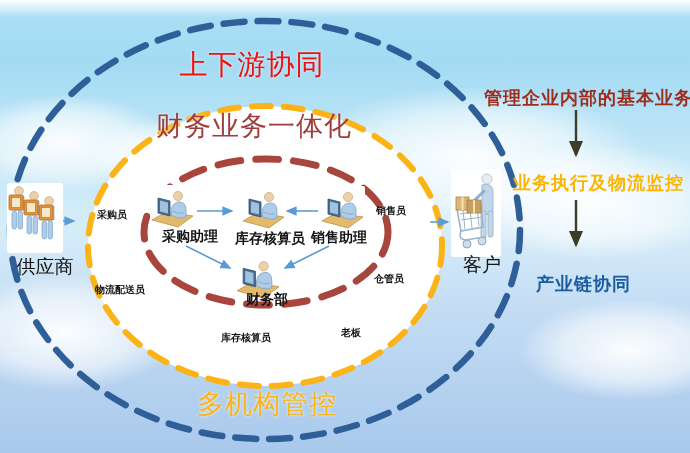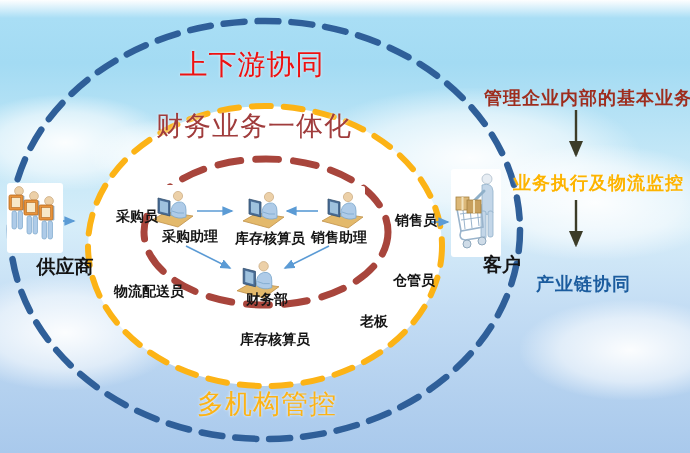--- a/index.html
+++ b/index.html
@@ -8,22 +8,22 @@
     background:linear-gradient(180deg,#fdfeff 0%,#a9def5 4%,#a3dbf3 14%,#c3e7f7 34%,#d6edf9 50%,#c4ddf4 68%,#b4d1ef 86%,#a9c9ec 100%);}
   .cloud{position:absolute;pointer-events:none;
     background:radial-gradient(ellipse at center,rgba(255,255,255,.95) 0%,rgba(255,255,255,.55) 45%,rgba(255,255,255,0) 72%);}
   svg{position:absolute;left:0;top:0;}
   .lbl{position:absolute;white-space:nowrap;color:#141414;}
   .title{font-weight:normal;letter-spacing:1px;}
   .t-outer{font-size:28px;color:#ee1111;text-shadow:0 0 3px rgba(255,255,255,.8);}
   .t-middle{font-size:27px;color:#a03c3c;text-shadow:0 0 3px rgba(255,255,255,.8);}
   .t-bottom{font-size:27px;color:#fcb316;text-shadow:0 0 3px rgba(255,255,255,.9);}
   .role{font-size:14px;font-weight:600;}
-  .role-sm{font-size:14px;font-weight:600;margin-left:19px;}
-  .actor{font-size:19px;font-weight:bold;margin-left:20px;}
+  .role-sm{font-size:10px;font-weight:600;}
+  .actor{font-size:19px;font-weight:normal;}
   .rp{font-weight:bold;font-size:18px;letter-spacing:1px;}
   .rp1{color:#9e2d1e;}
   .rp2{color:#fdb400;text-shadow:0 0 2px rgba(255,255,255,.7);}
   .rp3{color:#1b5c9e;}
   .cx{transform:translateX(-50%);}
   .iconbox{position:absolute;}
 </style>
 </head>
 <body>
 
@@ -132,25 +132,25 @@
   <div class="lbl title t-outer cx" style="left:252px;top:46px;">上下游协同</div>
   <div class="lbl title t-middle cx" style="left:254px;top:108px;">财务业务一体化</div>
   <div class="lbl title t-bottom cx" style="left:267px;top:386px;">多机构管控</div>
 
   <div class="lbl role cx" style="left:190px;top:228px;">采购助理</div>
   <div class="lbl role cx" style="left:270px;top:230px;">库存核算员</div>
   <div class="lbl role cx" style="left:339px;top:229px;">销售助理</div>
   <div class="lbl role cx" style="left:267px;top:291px;">财务部</div>
 
   <div class="lbl role-sm" style="left:97px;top:208px;">采购员</div>
-  <div class="lbl role-sm" style="left:376px;top:212px;">销售员</div>
+  <div class="lbl role-sm" style="left:376px;top:204px;">销售员</div>
   <div class="lbl role-sm" style="left:95px;top:283px;">物流配送员</div>
   <div class="lbl role-sm" style="left:374px;top:272px;">仓管员</div>
   <div class="lbl role-sm" style="left:221px;top:331px;">库存核算员</div>
-  <div class="lbl role-sm" style="left:341px;top:313px;">老板</div>
+  <div class="lbl role-sm" style="left:341px;top:326px;">老板</div>
 
   <div class="lbl actor cx" style="left:45px;top:254px;">供应商</div>
   <div class="lbl actor cx" style="left:482px;top:252px;">客户</div>
 
   <div class="lbl rp rp1" style="left:484px;top:86px;">管理企业内部的基本业务</div>
   <div class="lbl rp rp2" style="left:513px;top:171px;">业务执行及物流监控</div>
   <div class="lbl rp rp3" style="left:536px;top:272px;">产业链协同</div>
 
 </div>
 

